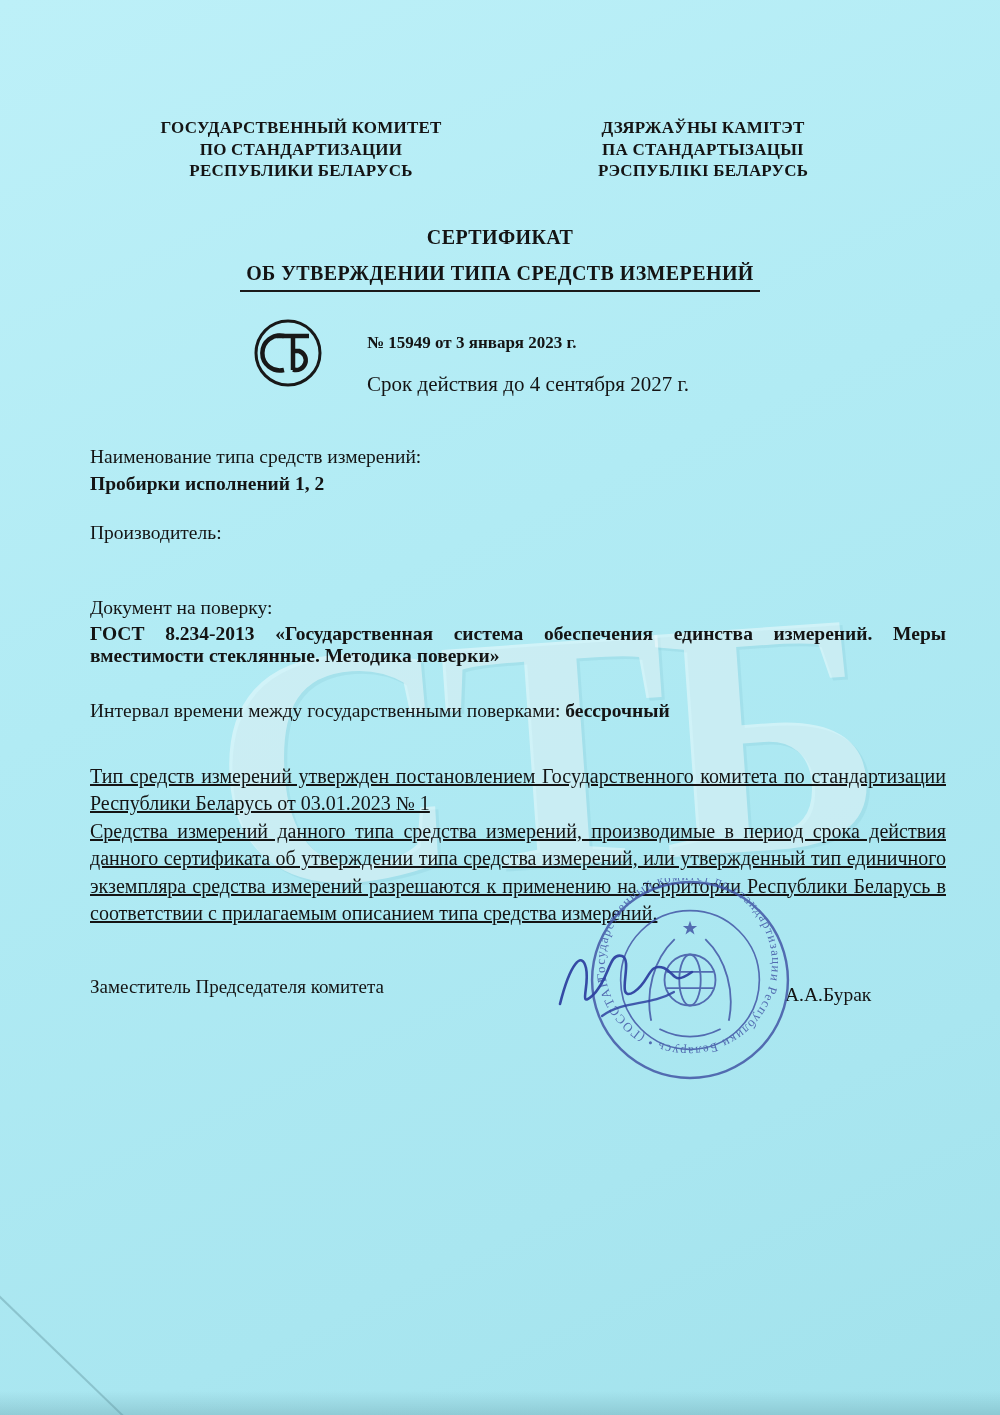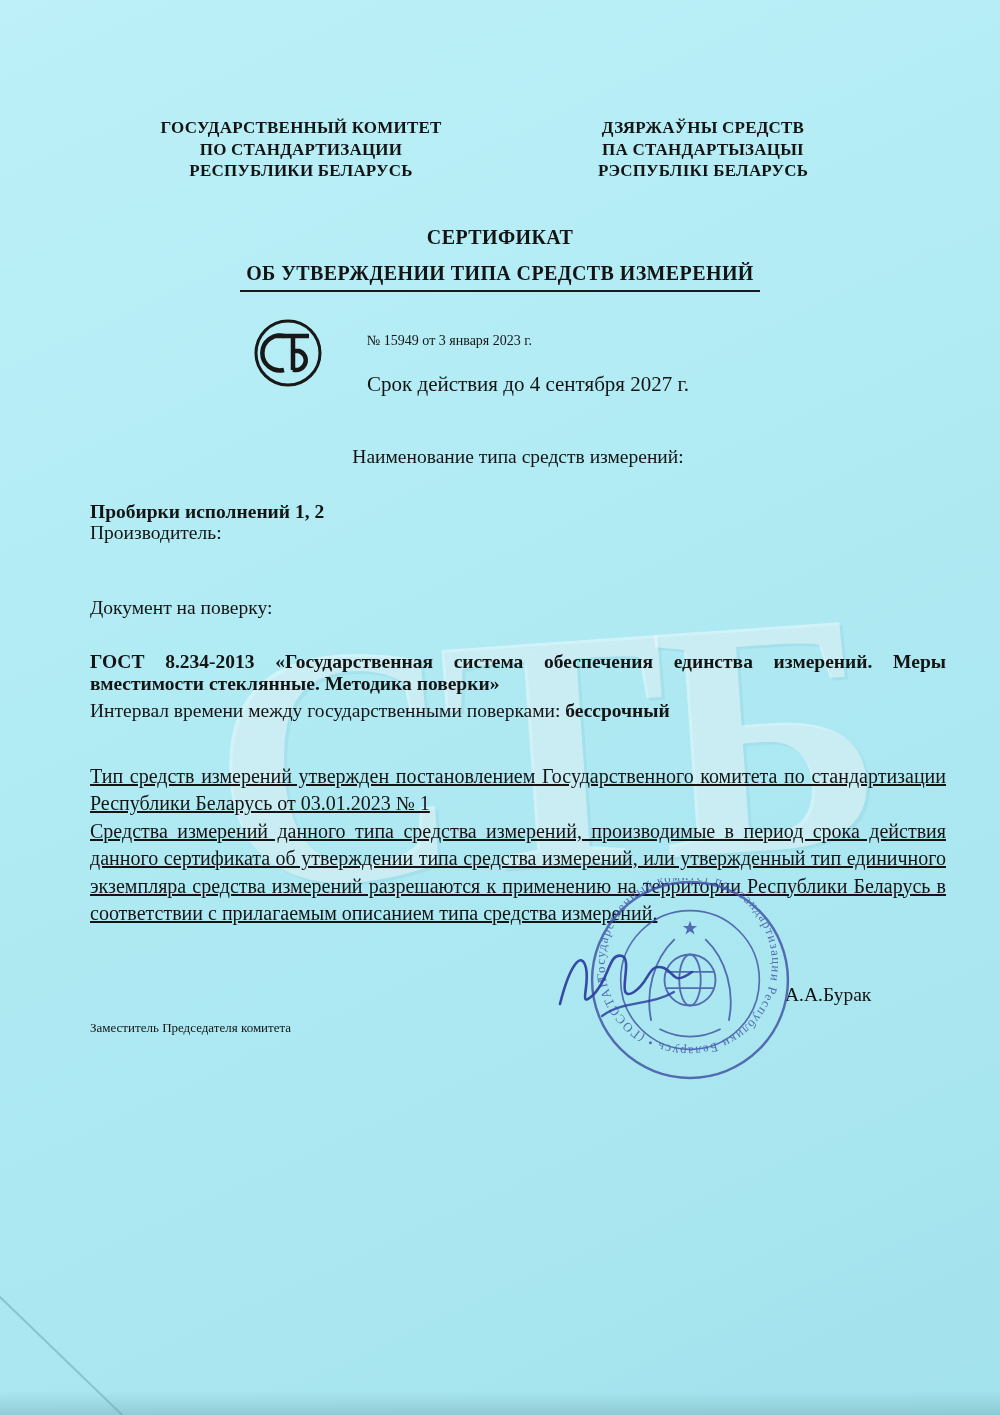--- a/index.html
+++ b/index.html
@@ -29,38 +29,38 @@
   .hdr{font-weight:bold;font-size:17px;line-height:21.5px;text-align:center;letter-spacing:.2px;}
   .hdr-left{top:117px;left:136px;width:330px;}
   .hdr-right{top:117px;left:572px;width:262px;}
   
   .title-block{top:226px;left:0;width:1000px;text-align:center;font-weight:bold;font-size:20px;letter-spacing:.4px;}
   .title-line1{display:block;margin-bottom:13px;}
   .title-line2{display:inline-block;border-bottom:2px solid #1a1a1a;padding:0 6px 5px 6px;}
   
   .logo{top:314px;left:250px;width:76px;height:78px;}
   
-  .numline{top:333px;left:367px;font-size:14px;}
+  .numline{top:333px;left:367px;font-size:17px;font-weight:bold;}
   .validline{top:372px;left:367px;font-size:21px;}
   
   .lbl{left:90px;width:856px;font-size:19.5px;}
-  .val{left:90px;width:856px;font-size:19.5px;font-weight:bold;margin-top:28px;}
-  .f-type-label{top:446px;text-align:center;}
+  .val{left:90px;width:856px;font-size:19.5px;font-weight:bold;}
+  .f-type-label{top:446px;}
   .f-type-value{top:473px;}
   .f-man-label{top:522px;}
   .f-man-value{top:549px;}
   .f-doc-label{top:597px;}
   .f-doc-value{top:623px;text-align:justify;line-height:22px;}
   .f-interval{top:700px;left:90px;width:856px;font-size:19.5px;}
   .f-interval b{font-weight:bold;font-family:Liberation Serif, serif;}
   
   .paras{top:763px;left:90px;width:856px;font-size:20px;line-height:27.4px;text-align:justify;text-decoration:underline;}
   .paras p{margin:0;}
   
-  .sig-label{top:1020px;left:90px;font-size:13px;text-align:right;}
+  .sig-label{top:976px;left:90px;font-size:19px;text-align:right;}
   .sig-name{top:984px;left:785px;font-size:19.5px;}
   
   .seal{left:588px;top:878px;width:204px;height:204px;z-index:3;opacity:.82;}
   .ink{left:552px;top:934px;width:150px;height:95px;z-index:4;}
   
   .edge-bottom{left:0;right:0;bottom:0;height:24px;z-index:5;
     background:linear-gradient(180deg,rgba(255,255,255,0) 0%,rgba(90,145,155,.30) 100%);}
   .crease{left:-92px;top:1352px;width:300px;height:2px;background:rgba(70,115,125,.30);
     transform:rotate(44deg);z-index:5;}
 </style>
@@ -70,21 +70,21 @@
 <div class="page">
 
   <div class="abs watermark">СТБ</div>
 
   <div class="abs content hdr hdr-left">
     <span>ГОСУДАРСТВЕННЫЙ КОМИТЕТ</span><br>
     <span>ПО СТАНДАРТИЗАЦИИ</span><br>
     <span>РЕСПУБЛИКИ БЕЛАРУСЬ</span>
   </div>
   <div class="abs content hdr hdr-right">
-    <span>ДЗЯРЖАЎНЫ СРЕДСТВ</span><br>
+    <span>ДЗЯРЖАЎНЫ КАМІТЭТ</span><br>
     <span>ПА СТАНДАРТЫЗАЦЫІ</span><br>
     <span>РЭСПУБЛІКІ БЕЛАРУСЬ</span>
   </div>
 
   <div class="abs content title-block">
     <span class="title-line1">СЕРТИФИКАТ</span>
     <span class="title-line2">ОБ УТВЕРЖДЕНИИ ТИПА СРЕДСТВ ИЗМЕРЕНИЙ</span>
   </div>
 
   <div class="abs content logo" aria-label="СТБ">

